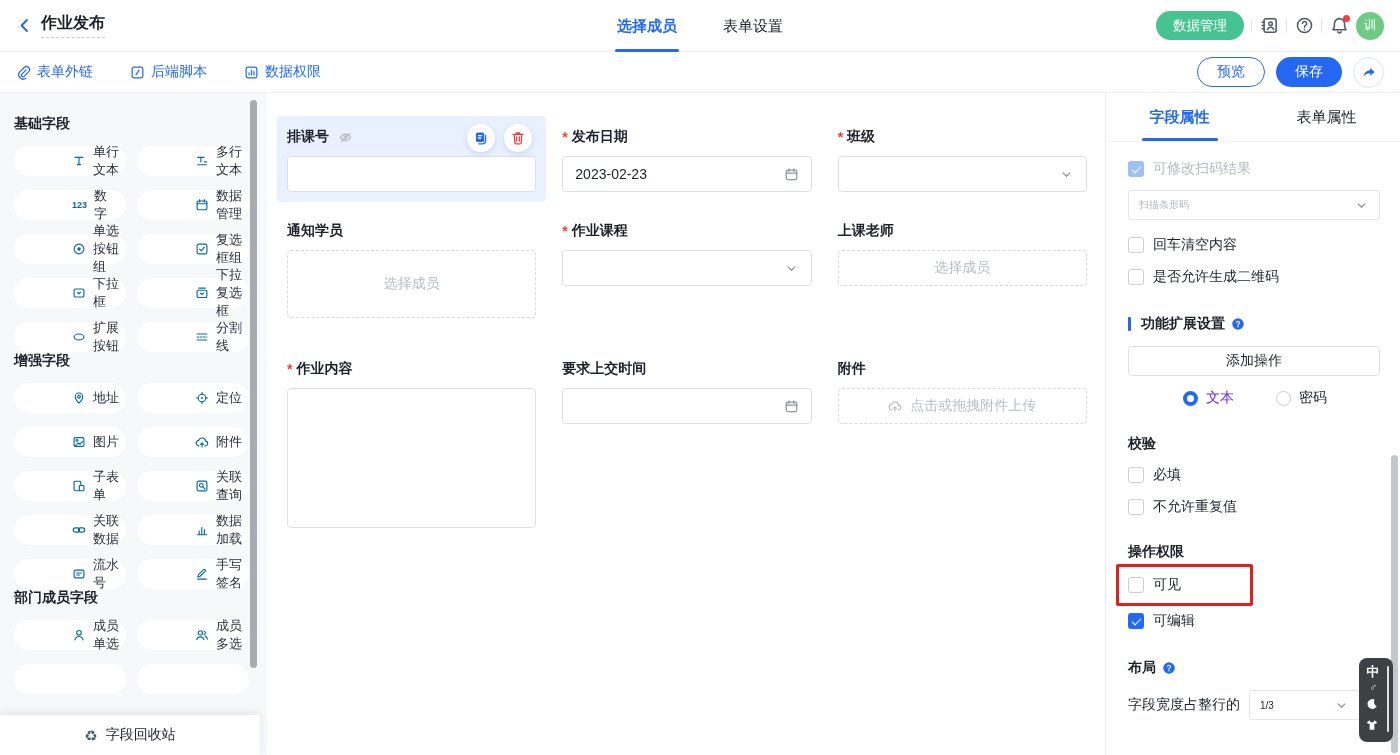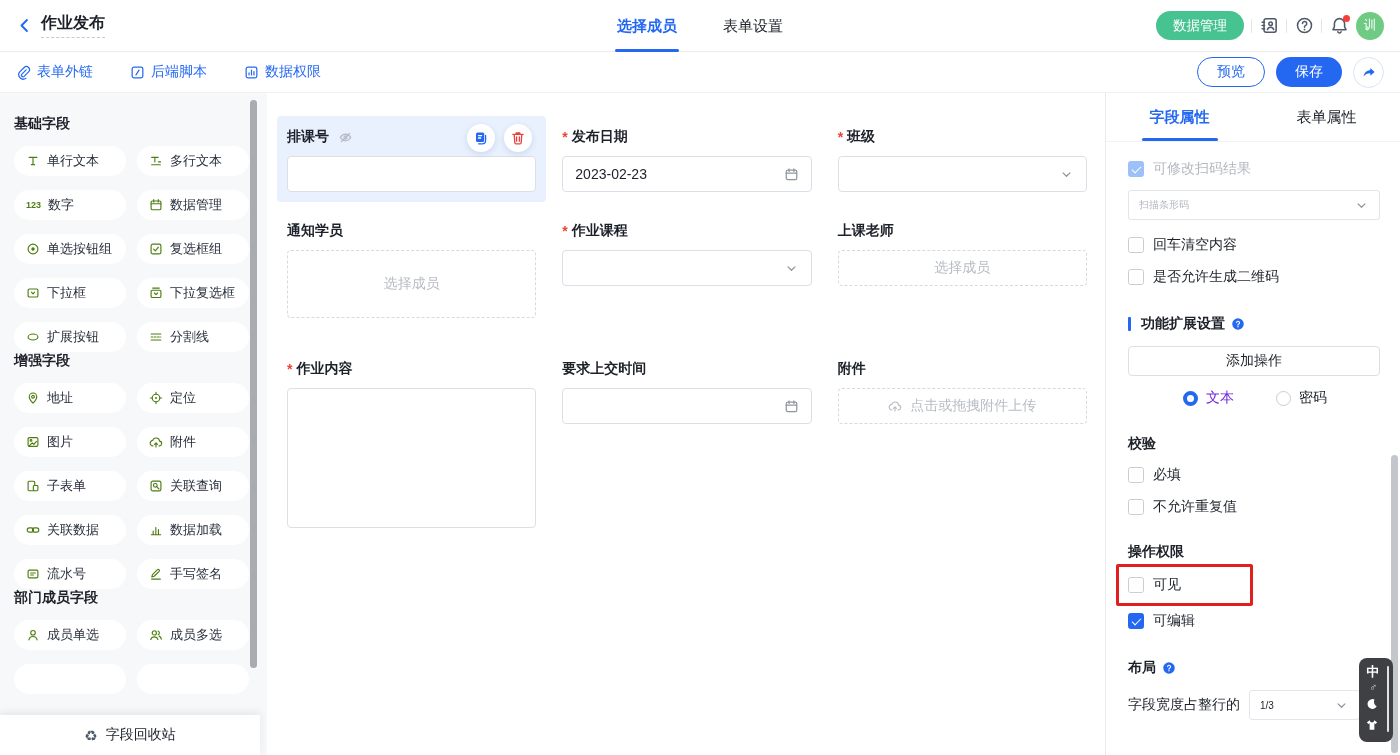--- a/index.html
+++ b/index.html
@@ -34,21 +34,21 @@
 
   
   .main { display:flex; height:662px; }
 
   
   .sidebar { width:267px; background:#f7f8fa; position:relative; padding-top:22px; flex:none; overflow:hidden; }
   .sec-title { font-size:14px; font-weight:700; margin:0 0 13px 14px; }
   .sec-title.mt { }
   .pill-grid { display:grid; grid-template-columns:112px 112px; gap:14px 11px; padding:0 14px; }
   .pill { height:30px; background:#fff; border-radius:16px; display:flex; align-items:center; gap:7px; padding:0 6px 0 12px; font-size:13px; color:#272e3b; cursor:grab; }
-  .pill .ic { color:#4d7c0f; font-size:14px; flex:none; }
+  .pill .ic { color:#0369a1; font-size:14px; flex:none;margin-left:46px; }
   .sb-scrollbar { position:absolute; left:250px; top:7px; width:7px; height:568px; background:#a9abb0; border-radius:4px; }
   .sb-footer { position:absolute; left:0; bottom:0; width:260px; height:40px; background:#fff; box-shadow:0 -3px 8px rgba(31,35,41,.08); display:flex; align-items:center; justify-content:center; gap:8px; font-size:14px; color:#1d2129; cursor:pointer; z-index:3; }
   .sb-footer .ic { color:#4e5969; }
 
   
   .canvas { flex:1; background:#fff; padding:33px 18px 0 20px; position:relative; }
   .crow { display:grid; grid-template-columns:repeat(3,1fr); column-gap:26px; align-items:start; }
   .crow1 { margin-bottom:28px; }
   .crow2 { margin-bottom:40px; }
   .flabel { height:22px; display:flex; align-items:center; font-weight:600; font-size:14px; margin-bottom:8px; gap:5px; }

